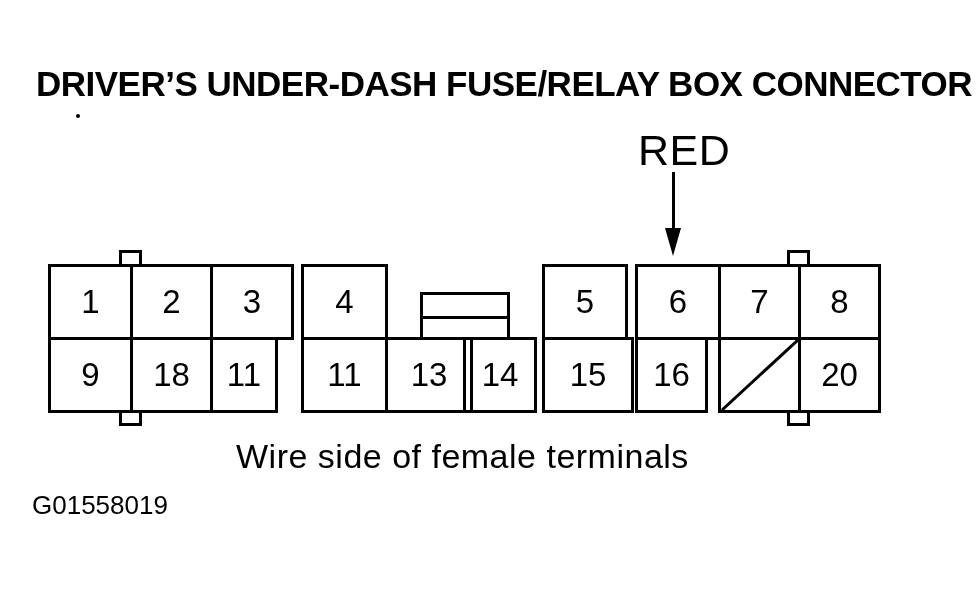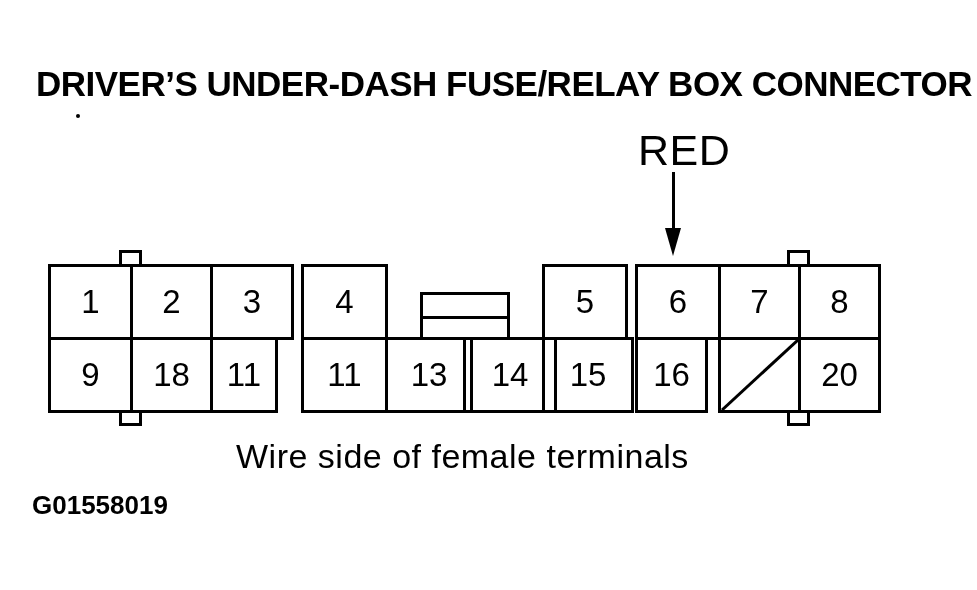--- a/index.html
+++ b/index.html
@@ -108,21 +108,21 @@
     font-weight: 400;
     letter-spacing: 0.5px;
     line-height: 1;
     white-space: nowrap;
   }
   .figure-id {
     position: absolute;
     left: 32px;
     top: 492px;
     font-size: 26px;
-    font-weight: 700;
+    font-weight: 400;
     line-height: 1;
   }
   .diag-svg { display: block; }
 </style>
 </head>
 <body>
 
 <div id="page">
 
   <div class="title">DRIVER’S UNDER-DASH FUSE/RELAY BOX CONNECTOR I</div>
@@ -170,21 +170,21 @@
     </div>
   <div class="cell row-bottom" style="left:210px; width:68px;">
       <span>11</span>
     </div>
   <div class="cell row-bottom" style="left:301px; width:87px;">
       <span>11</span>
     </div>
   <div class="cell row-bottom" style="left:385px; width:88px;">
       <span>13</span>
     </div>
-  <div class="cell row-bottom" style="left:463px; width:94px;">
+  <div class="cell row-bottom" style="left:463px; width:74px;">
       <span>14</span>
     </div>
   <div class="cell row-bottom" style="left:542px; width:92px;">
       <span>15</span>
     </div>
   <div class="cell row-bottom" style="left:635px; width:73px;">
       <span>16</span>
     </div>
   <div class="cell row-bottom" style="left:718px; width:83px;">
     <svg class="diag-svg" width="77" height="70" viewBox="0 0 77 70">

